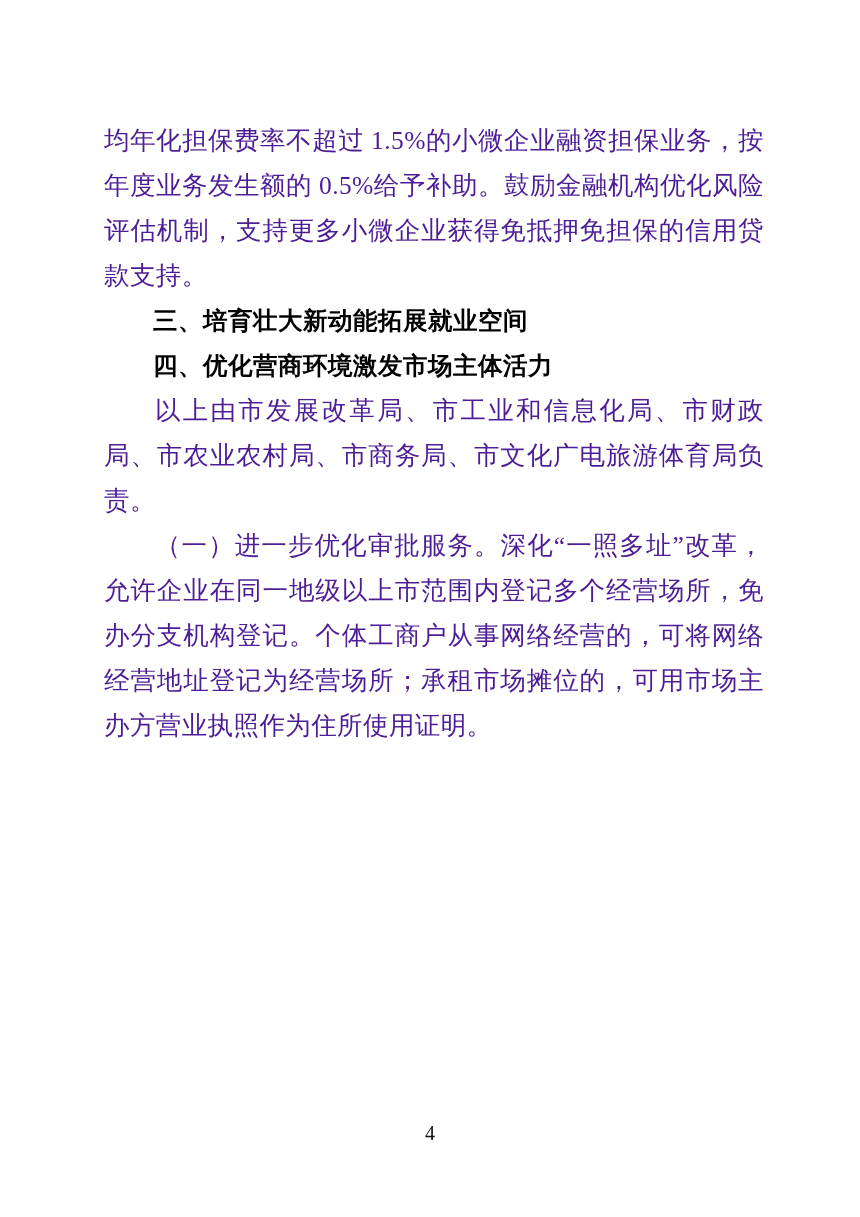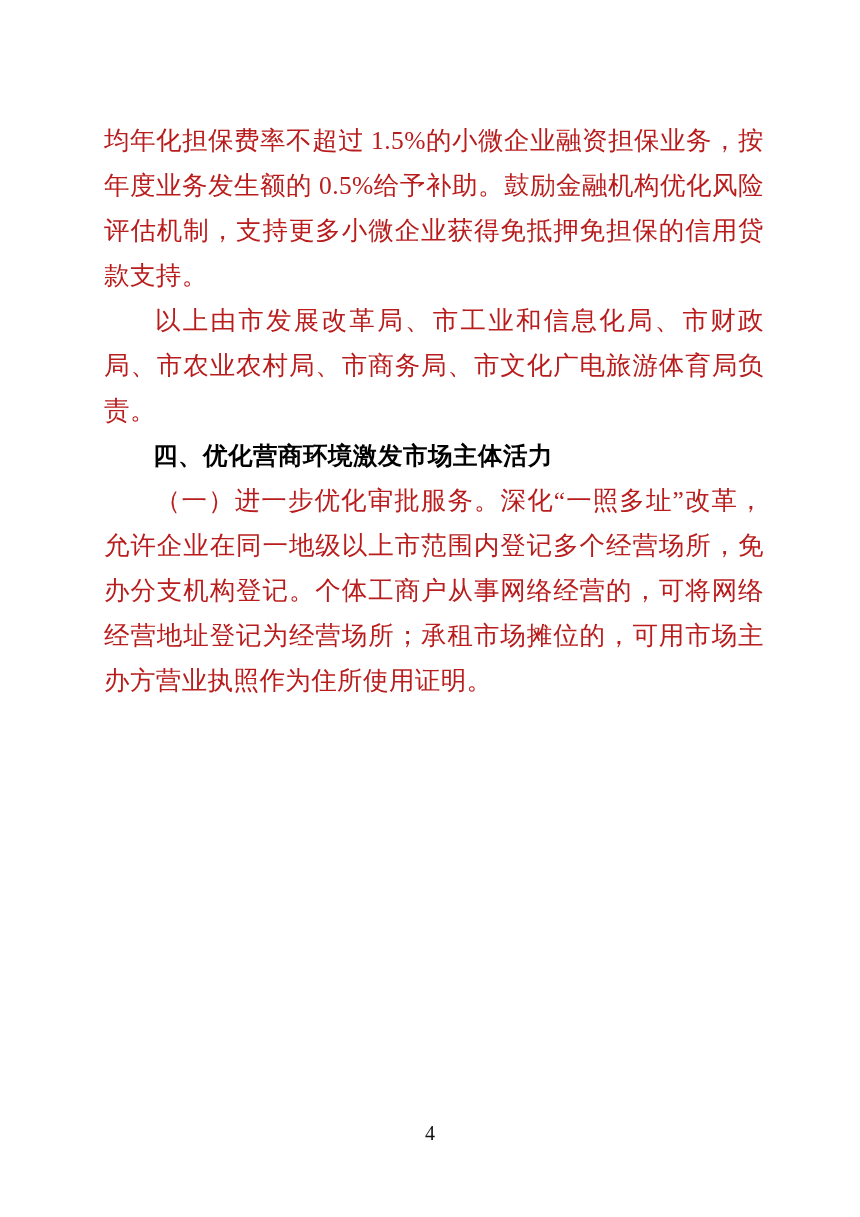--- a/index.html
+++ b/index.html
@@ -20,21 +20,21 @@
     position: absolute;
     left: 104px;
     top: 118px;
     width: 660px;
   }
   p {
     margin: 0;
     font-family: "Liberation Serif", "DejaVu Serif", serif;
     font-size: 25.5px;
     line-height: 45px;
-    color: #b91c1c;
+    color: #4c1d95;
     text-align: justify;
     text-justify: inter-ideograph;
     letter-spacing: 0.4px;
   }
   p.indent {
     text-indent: 2em;
   }
   p.heading {
     font-family: "DejaVu Sans", "Liberation Sans", sans-serif;
     font-weight: bold;
@@ -59,24 +59,25 @@
 </style>
 </head>
 <body>
 
 <div class="page">
   <div class="content">
 
     <p class="block">均年化担保费率不超过 1.5%的小微企业融资担保业务，按年度业务发生额的 0.5%给予补助。鼓励金融机构优化风险评估机制，支持更多小微企业获得免抵押免担保的信用贷款支持。</p>
 
 
+    <p class="block heading">三、培育壮大新动能拓展就业空间</p>
 
 
+    <p class="block heading">四、优化营商环境激发市场主体活力</p>
+
     <p class="block indent">以上由市发展改革局、市工业和信息化局、市财政局、市农业农村局、市商务局、市文化广电旅游体育局负责。</p>
-
-    <p class="block heading">四、优化营商环境激发市场主体活力</p>
 
     <p class="block indent">（一）进一步优化审批服务。深化“一照多址”改革，允许企业在同一地级以上市范围内登记多个经营场所，免办分支机构登记。个体工商户从事网络经营的，可将网络经营地址登记为经营场所；承租市场摊位的，可用市场主办方营业执照作为住所使用证明。</p>
 
   </div>
 
   <div class="pagenum">4</div>
 </div>
 
 </body></html>

